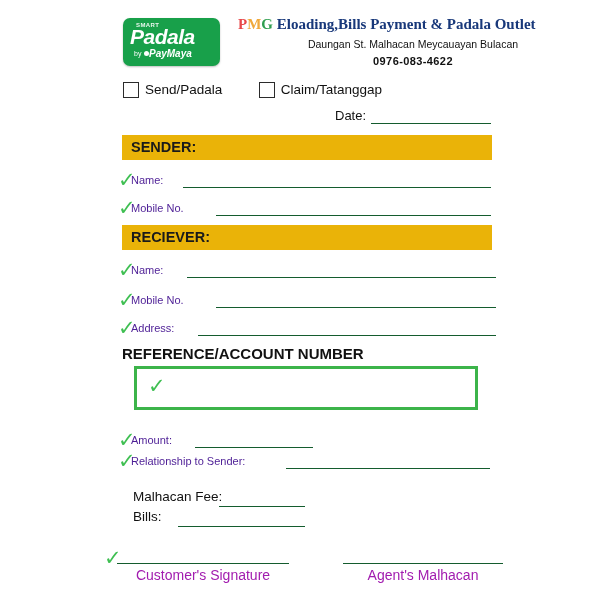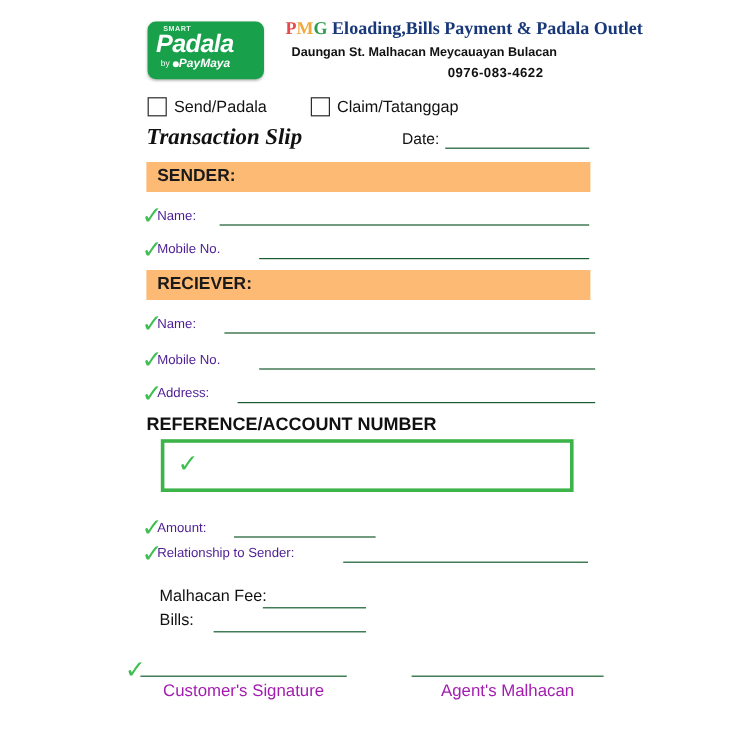--- a/index.html
+++ b/index.html
@@ -99,22 +99,23 @@
   .pmg-p { color: #e8484a; }
   .pmg-m { color: #f0a93b; }
   .pmg-g { color: #2f9e4f; }
   .title-rest { color: #18387a; }
 
   .addr-line {
     position: absolute;
     left: 243px;
     top: 24px;
     width: 340px;
+    text-align: center;
     font-size: 10.5px;
-    font-weight: bold;
+    font-weight: normal;
     color: #111111;
     white-space: nowrap;
   }
   .phone-line {
     position: absolute;
     left: 243px;
     top: 41px;
     width: 340px;
     text-align: center;
     font-size: 11px;
@@ -173,21 +174,21 @@
     height: 0;
     border-bottom: 1.4px solid #145c2e;
   }
 
   
   .section-bar {
     position: absolute;
     left: 122px;
     width: 370px;
     height: 25px;
-    background: #fdba74;
+    background: #eab308;
   }
   .section-bar span {
     position: absolute;
     left: 9px;
     top: 4px;
     font-size: 14.5px;
     font-weight: bold;
     color: #1a1a1a;
   }
   #sender-bar { top: 135px; }
@@ -293,21 +294,20 @@
 
   <div class="checkrow">
     <span class="cb-group">
       <span class="cbox"></span><span class="cb-label">Send/Padala</span>
     </span>
     <span class="cb-group">
       <span class="cbox"></span><span class="cb-label">Claim/Tatanggap</span>
     </span>
   </div>
 
-  <div class="slip-title">Transaction Slip</div>
   <div class="date-label">Date:</div>
   <div class="date-rule"></div>
 
   <div class="section-bar" id="sender-bar">
     <span>SENDER:</span>
   </div>
 
   <div class="tick" style="left:118px; top:171px;">✓</div>
   <div class="field" style="left:131px; top:170px; width:360px;">
     <span class="flabel">Name:</span>

